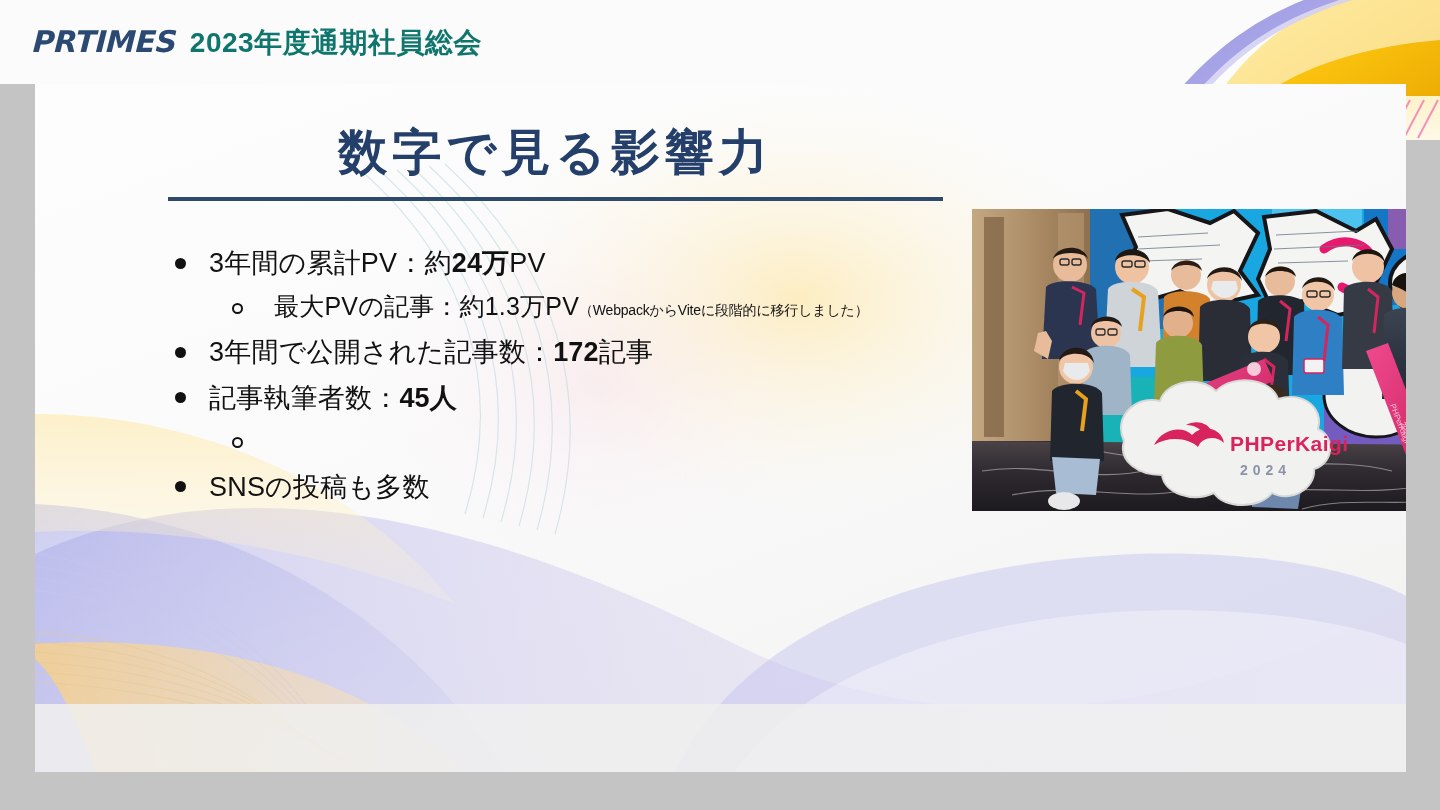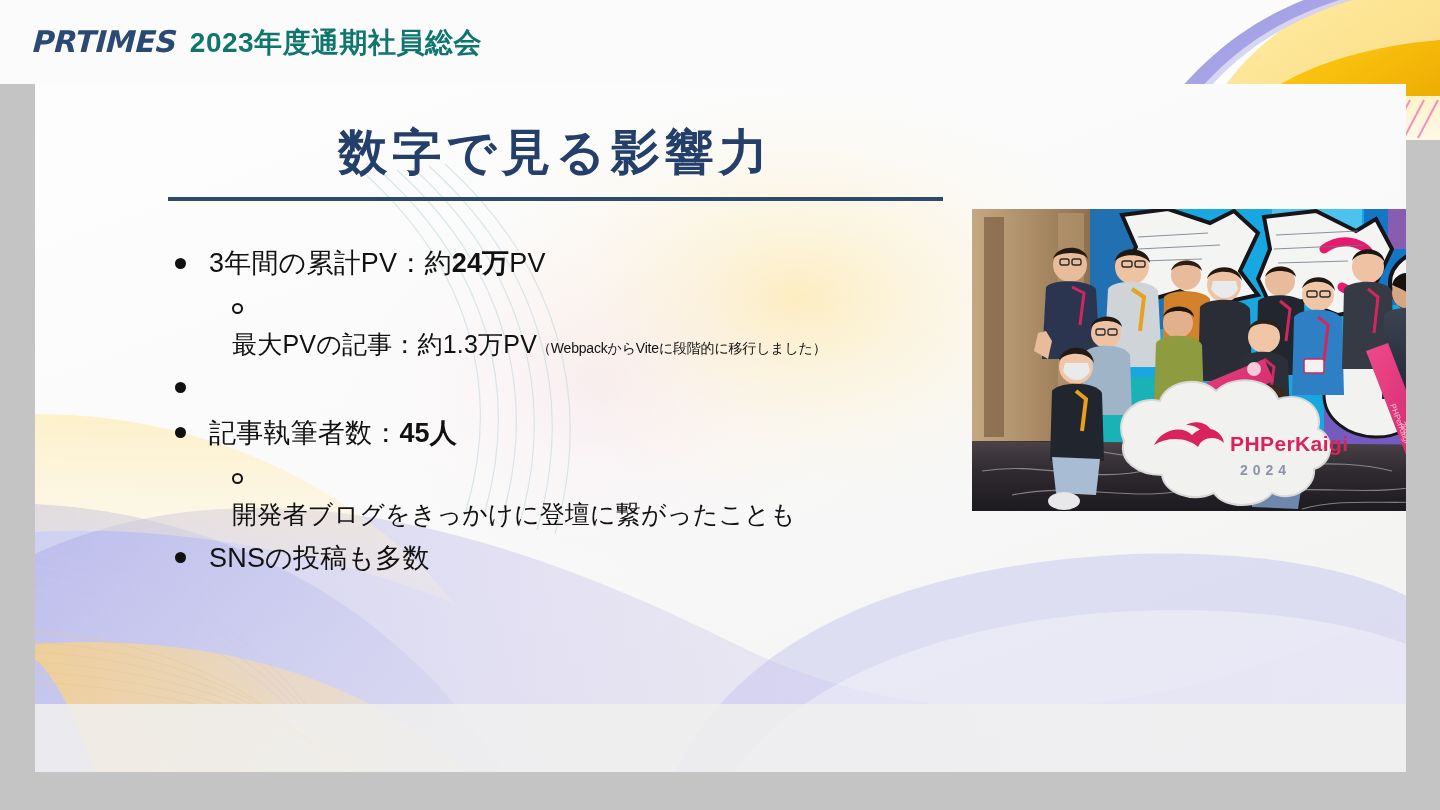--- a/index.html
+++ b/index.html
@@ -118,21 +118,20 @@
     font-size: 27px;
     color: #111;
     line-height: 1.42;
     margin-bottom: 7px;
     letter-spacing: 0.2px;
   }
   .bullet.lvl2 {
     font-size: 25px;
     padding-left: 57px;
     margin-bottom: 6px;
-    flex-direction: column;
   }
   .marker {
     flex: 0 0 auto;
     width: 34px;
     display: flex;
     justify-content: flex-start;
     align-items: center;
     height: 38px;
   }
   .dot-filled {
@@ -304,32 +303,32 @@
         <li class="bullet lvl2">
           <span class="marker">
             <span class="dot-hollow"></span>
           </span>
           <span class="btext"><span>最大PVの記事：約1.3万PV</span><span class="note">（WebpackからViteに段階的に移行しました）</span></span>
         </li>
         <li class="bullet">
           <span class="marker">
             <span class="dot-filled"></span>
           </span>
+          <span class="btext"><span>3年間で公開された記事数：</span><b>172</b><span>記事</span></span>
         </li>
         <li class="bullet">
           <span class="marker">
             <span class="dot-filled"></span>
           </span>
           <span class="btext"><span>記事執筆者数：</span><b>45人</b></span>
         </li>
         <li class="bullet lvl2">
           <span class="marker">
             <span class="dot-hollow"></span>
           </span>
-          <span class="btext"><span>開発者ブログをきっかけに登壇に繋がったことも</span></span>
         </li>
         <li class="bullet">
           <span class="marker">
             <span class="dot-filled"></span>
           </span>
           <span class="btext"><span>SNSの投稿も多数</span></span>
         </li>
       </ul>
 
     <div class="photo">

